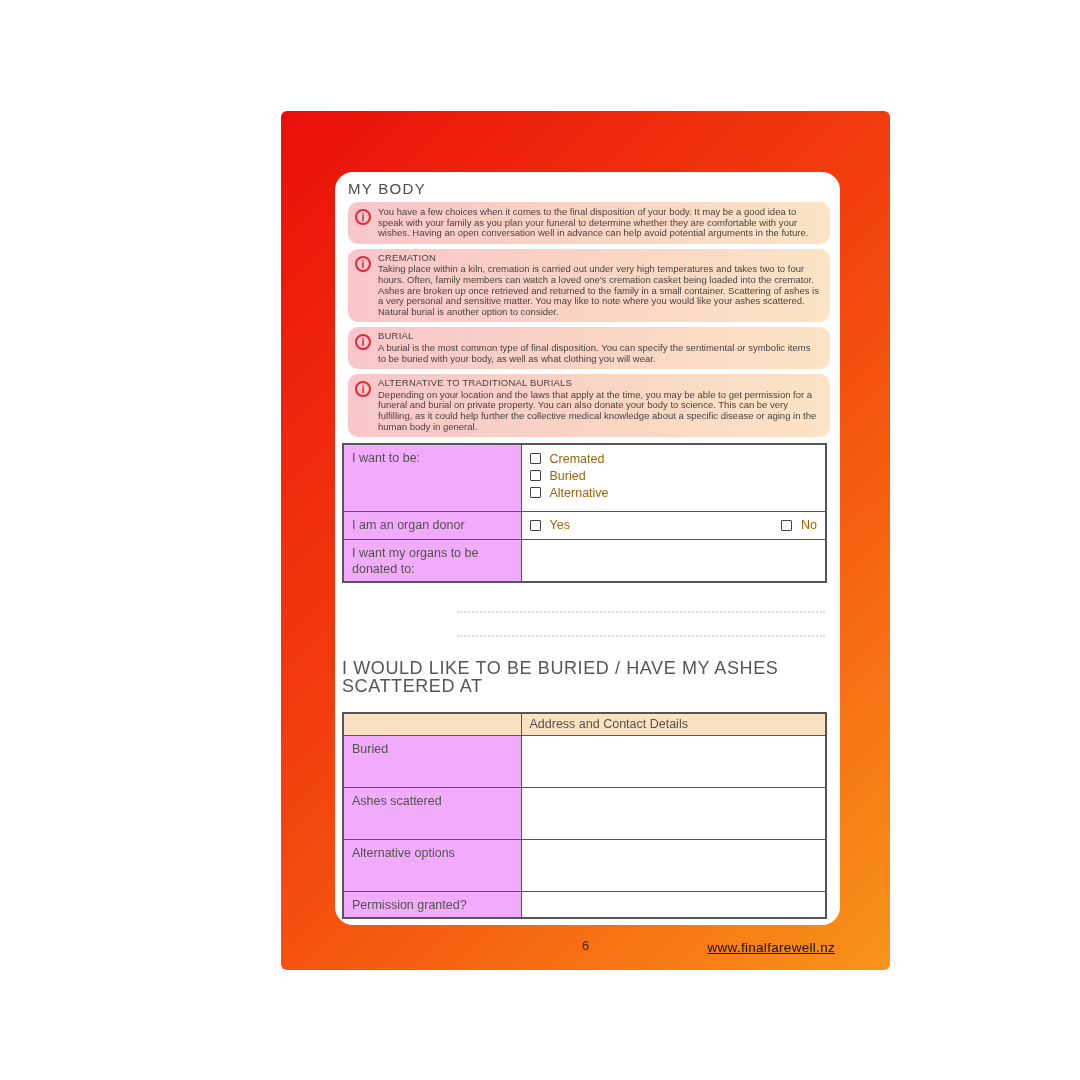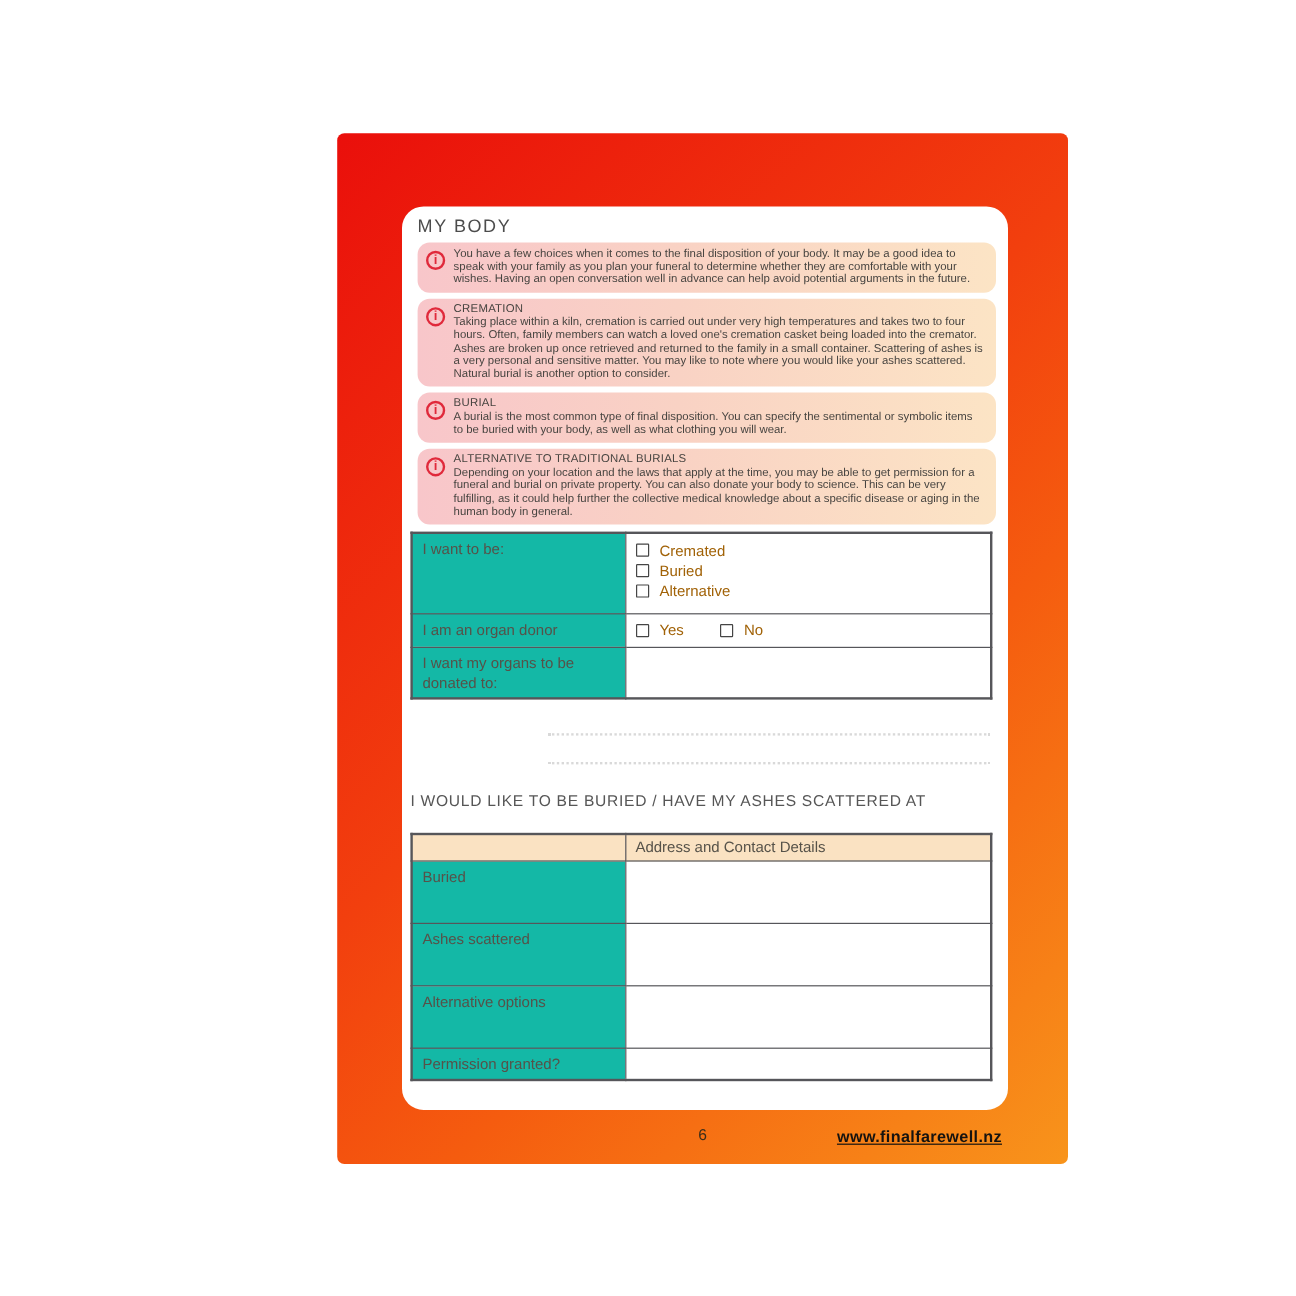--- a/index.html
+++ b/index.html
@@ -35,59 +35,59 @@
     color:#e0293b; font-weight:bold; font-size:11px; line-height:12px;
     display:flex; align-items:center; justify-content:center;
   }
   .itext { font-size:9.5px; line-height:10.6px; color:#474440; padding-top:1px; }
   .ititle { font-size:9.5px; line-height:10.6px; color:#474440; letter-spacing:.2px; }
 
   table.formtab { border-collapse:collapse; table-layout:fixed; width:485px; margin-left:7px; }
   table.formtab { border:2px solid #56565a; }
   table.formtab td, table.formtab th { border:1px solid #56565a; vertical-align:top; }
   td.lbl {
-    width:178px; background:#14b8a6; color:#565249;
+    width:178px; background:#f0abfc; color:#565249;
     font-size:12.5px; line-height:16px; padding:5px 6px 4px 8px; font-weight:400; text-align:left;
   }
   td.val { background:#ffffff; padding:5px 8px; }
   .choices { margin-top:6px; }
 
   .cb-line { display:flex; align-items:center; gap:9px; height:17px; }
   .cb {
     flex:none; width:11px; height:11px; background:#ffffff;
     border:1.5px solid #454545; border-radius:1px;
   }
   .cb-label { font-size:12.5px; color:#a16207; }
-  .inline-opts { display:flex; gap:30px; }
+  .inline-opts { display:flex; gap:30px;justify-content:space-between; }
 
   .dotline {
     height:2px; width:368px; margin-left:122px;
     border-bottom:2px dotted #b5b5b5; opacity:.5;
   }
   .dotline.one { margin-top:28px; }
   .dotline.two { margin-top:22px; }
 
   .section-heading {
-    margin:22px 0 0 7px; font-size:13px; line-height:18px; letter-spacing:.6px;
+    margin:22px 0 0 7px; font-size:18px; line-height:18px; letter-spacing:.6px;
     color:#565656; font-weight:500;
   }
   .locations { margin-top:17px; }
   th.loc-h { background:#fae2c2; height:23px; }
   th.loc-h.txt {
     font-weight:400; font-size:12.5px; color:#565249; text-align:left;
     padding:3px 8px; vertical-align:middle;
   }
 
   .footer-pagenum {
     position:absolute; left:0; width:100%; bottom:17px; text-align:center;
     font-size:13px; color:#3a2d1a;
   }
   .footer-link {
     position:absolute; right:55px; bottom:15px;
-    font-size:13.5px; letter-spacing:.3px; color:#151310; text-decoration:underline; cursor:pointer;font-weight:bold;
+    font-size:13.5px; letter-spacing:.3px; color:#151310; text-decoration:underline; cursor:pointer;
   }
 </style>
 </head>
 <body>
 
 <div class="stage">
   <div class="poster">
     <div class="card">
 
       <div class="page-title">MY BODY</div>

